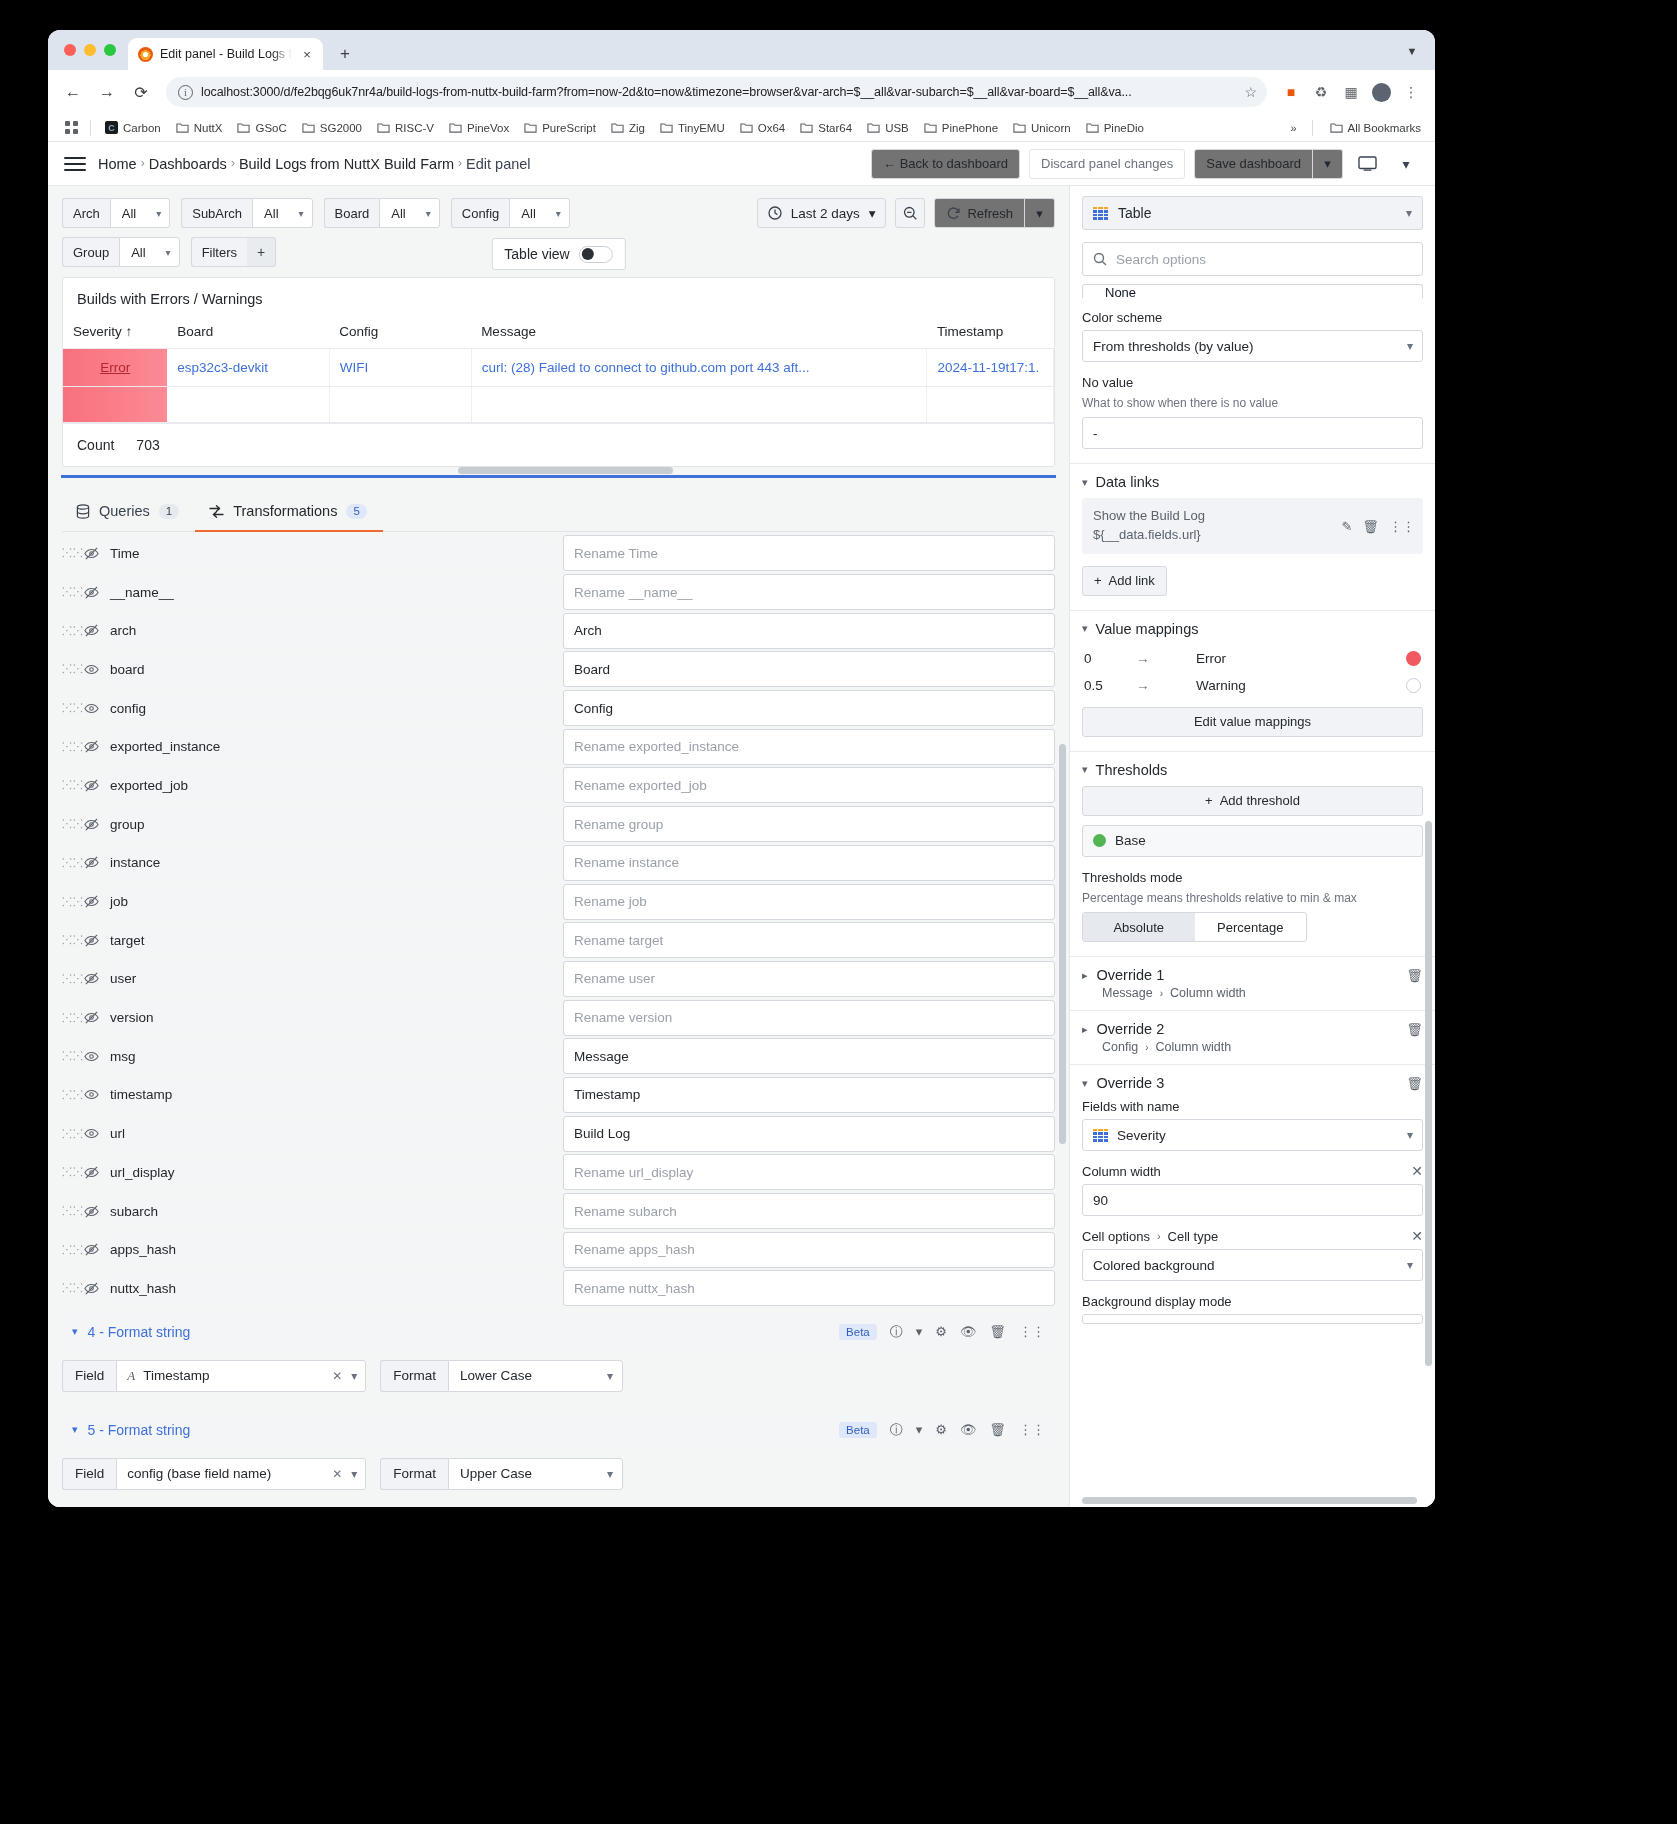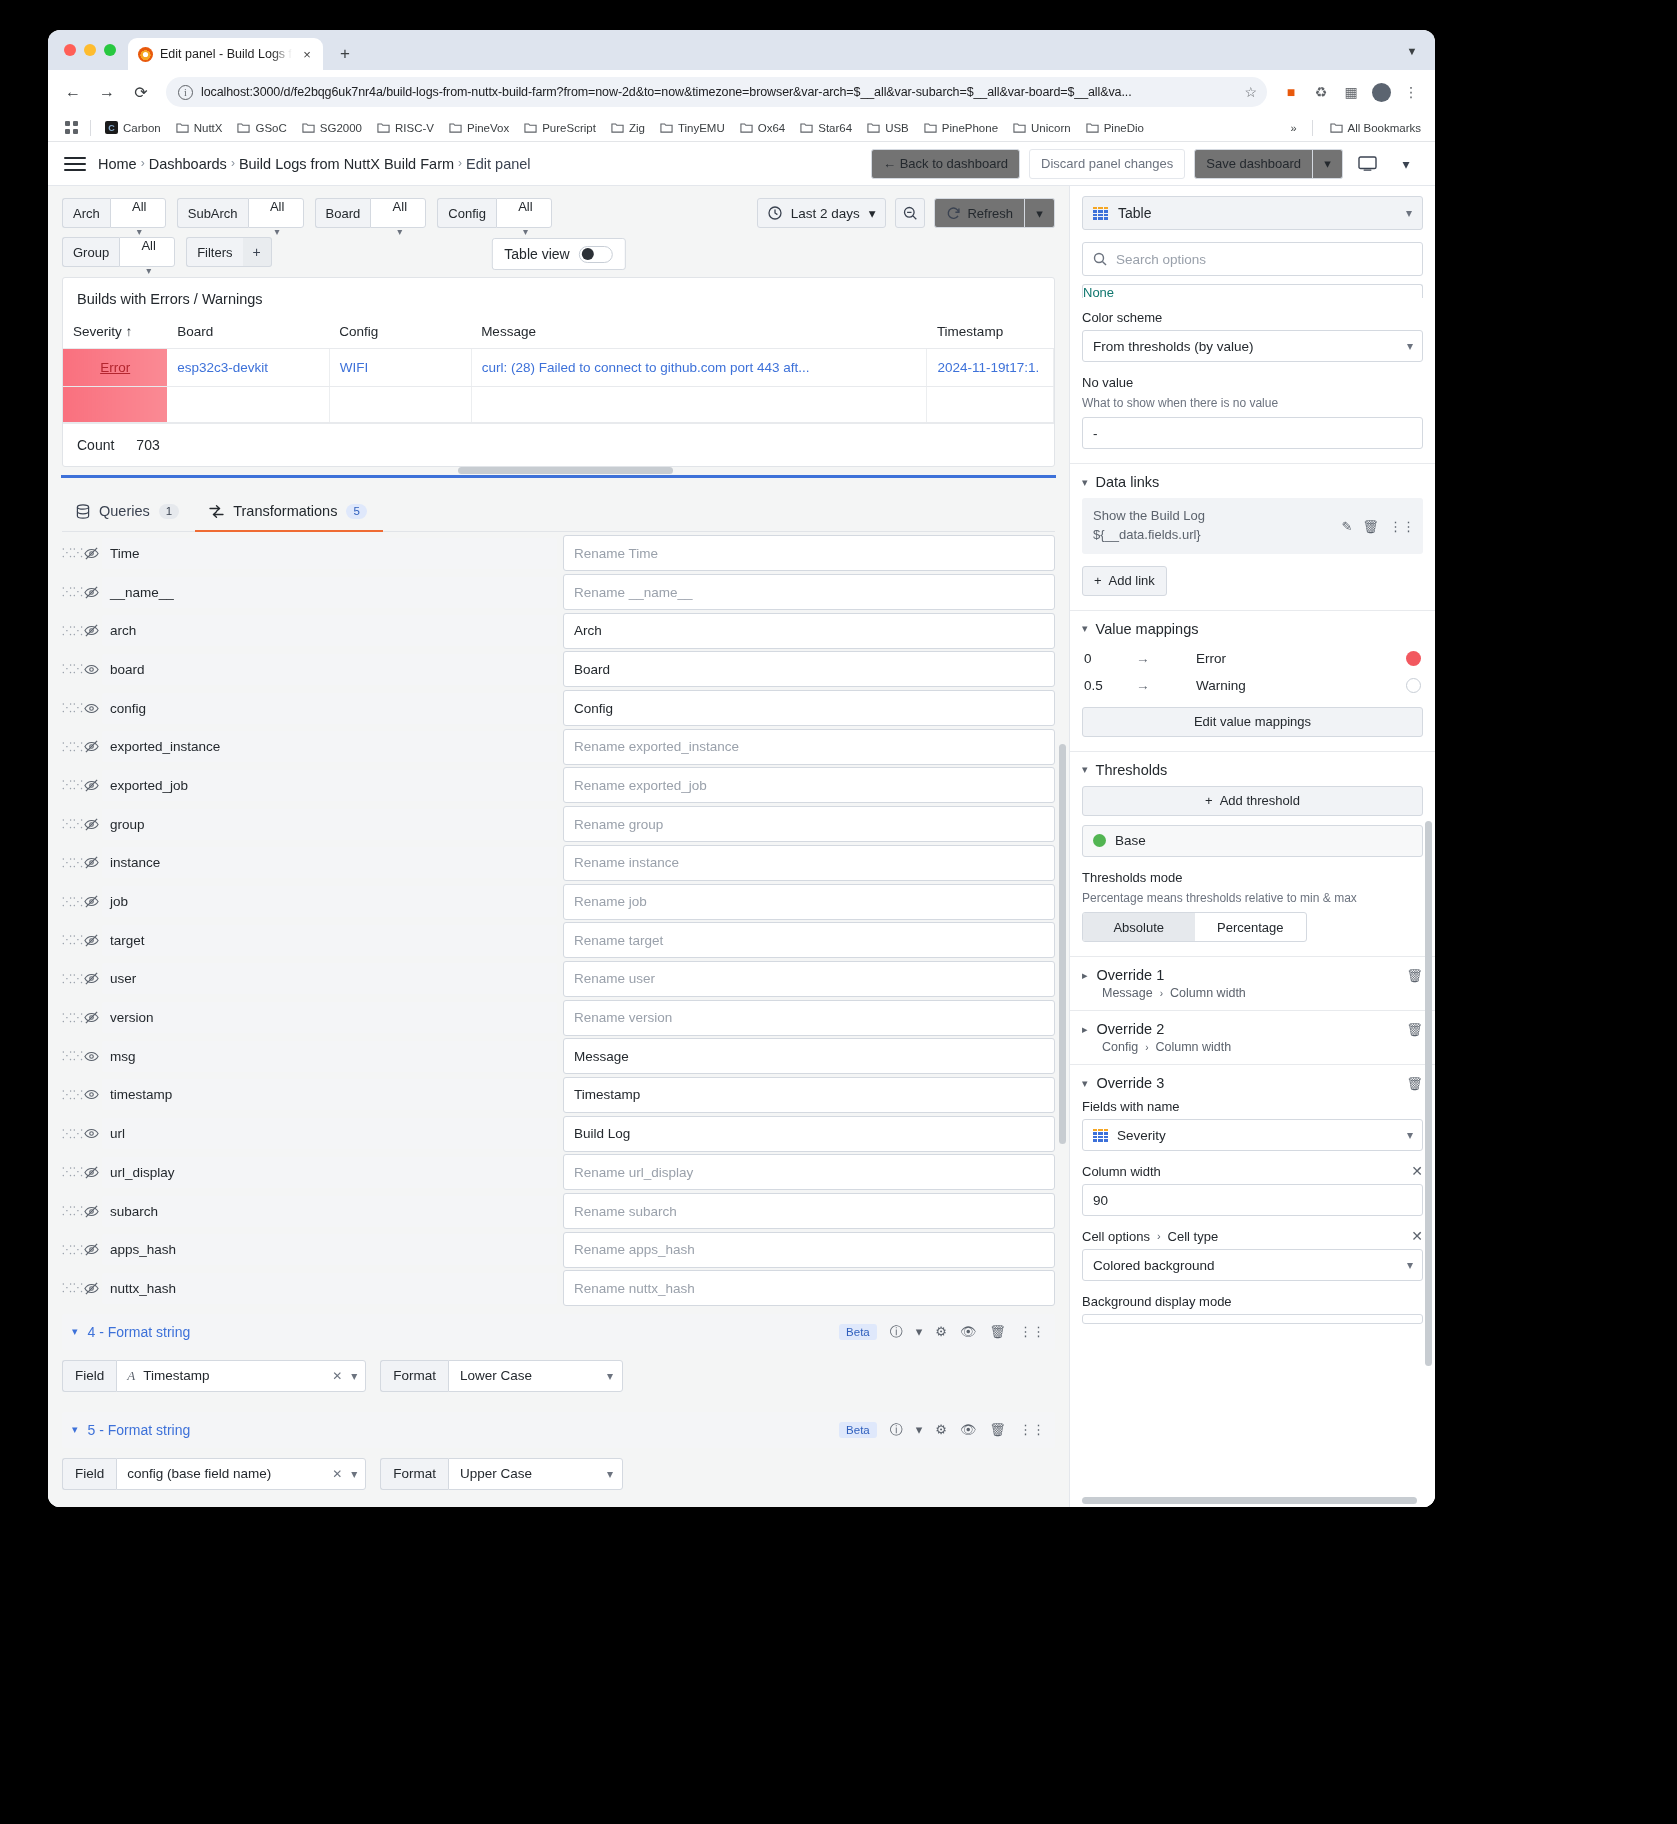--- a/index.html
+++ b/index.html
@@ -107,22 +107,22 @@
 
   
   .varbar { padding:12px 14px 10px 14px; display:flex; flex-wrap:wrap; gap:9px 11px;
             position:relative; }
   .varrow { display:flex; gap:11px; width:100%; align-items:center;}
   .vgroup { display:flex; height:30px; }
   .vlabel { background:#f1f3f6; border:1px solid #d4d9e0; border-right:0;
             border-radius:3px 0 0 3px; font-size:13px; color:#24292e;
             display:flex;align-items:center;padding:0 10px; }
   .vval { background:#fff; border:1px solid #d4d9e0; border-radius:0 3px 3px 0;
-          font-size:13px;color:#24292e;display:flex;align-items:center;gap:12px;padding:0 8px 0 11px;
-          min-width:56px;flex-direction:column;}
+          font-size:13px;color:#24292e;display:flex;align-items:center;gap:20px;padding:0 8px 0 11px;
+          min-width:56px;}
   .vval .cd{font-size:10px;color:#6c737f;}
   .vplus { background:#e9ecef; border:1px solid #d4d9e0; border-left:0; border-radius:0 3px 3px 0;
            width:29px;display:flex;align-items:center;justify-content:center;font-size:14px;color:#3b4351;}
   .tableview { position:absolute; left:50%; transform:translateX(-50%); top:52px;
                height:32px; border:1px solid #d4d9e0; border-radius:3px; background:#fff;
                display:flex;align-items:center;gap:9px;padding:4px 12px;font-size:14px;color:#24292e;}
   .toggle { width:34px;height:17px;border-radius:9px;border:1px solid #c8ced6;background:#fff;
             position:relative; }
   .toggle i{position:absolute;left:2px;top:1.5px;width:12px;height:12px;border-radius:50%;background:#2b3036;}
   .timebar { position:absolute; right:14px; top:12px; display:flex; gap:9px; align-items:center;}
@@ -206,21 +206,21 @@
   .osec-h{display:flex;align-items:center;gap:8px;font-size:14.5px;color:#24292e;margin-bottom:8px;}
   .osec-h .cv{color:#5c636d;font-size:11px;}
   .olabel{font-size:13px;color:#24292e;margin-bottom:5px;}
   .osub{font-size:12px;color:#6c737f;margin-bottom:6px;line-height:1.35;}
   .osel{height:32px;border:1px solid #d4d9e0;border-radius:3px;background:#fff;display:flex;
         align-items:center;padding:0 9px 0 10px;font-size:13.5px;color:#24292e;}
   .osel .sp{margin-left:auto;color:#6c737f;font-size:12px;}
   .oin{height:32px;border:1px solid #d4d9e0;border-radius:3px;background:#fff;display:flex;
        align-items:center;padding:0 10px;font-size:13.5px;color:#24292e;}
   .clipped{height:14px;border:1px solid #d4d9e0;border-bottom:0;border-radius:3px 3px 0 0;
-           overflow:hidden;color:#0f766e;font-size:13px;padding-left:0;}
+           overflow:hidden;color:#0f172a;font-size:13px;padding-left:22px;}
   .dlink{background:#f1f3f6;border-radius:3px;display:flex;align-items:center;padding:9px 8px 9px 11px;gap:8px;}
   .dlink .txt{flex:1;font-size:13px;color:#5c636d;line-height:1.45;}
   .dlink .acts{display:flex;align-items:center;gap:10px;color:#5c636d;font-size:13px;}
   .addlink{margin-top:12px;height:30px;border:1px solid #d4d9e0;background:#f1f3f6;border-radius:3px;
            display:inline-flex;align-items:center;gap:7px;padding:0 11px;font-size:13px;color:#24292e;}
   .vmrow{display:flex;align-items:center;font-size:13.5px;color:#24292e;padding:6px 2px;}
   .vmrow .k{width:52px;}
   .vmrow .ar{width:60px;color:#5c636d;}
   .vmrow .v{flex:1;}
   .vmrow .sw{width:15px;height:15px;border-radius:50%;}

